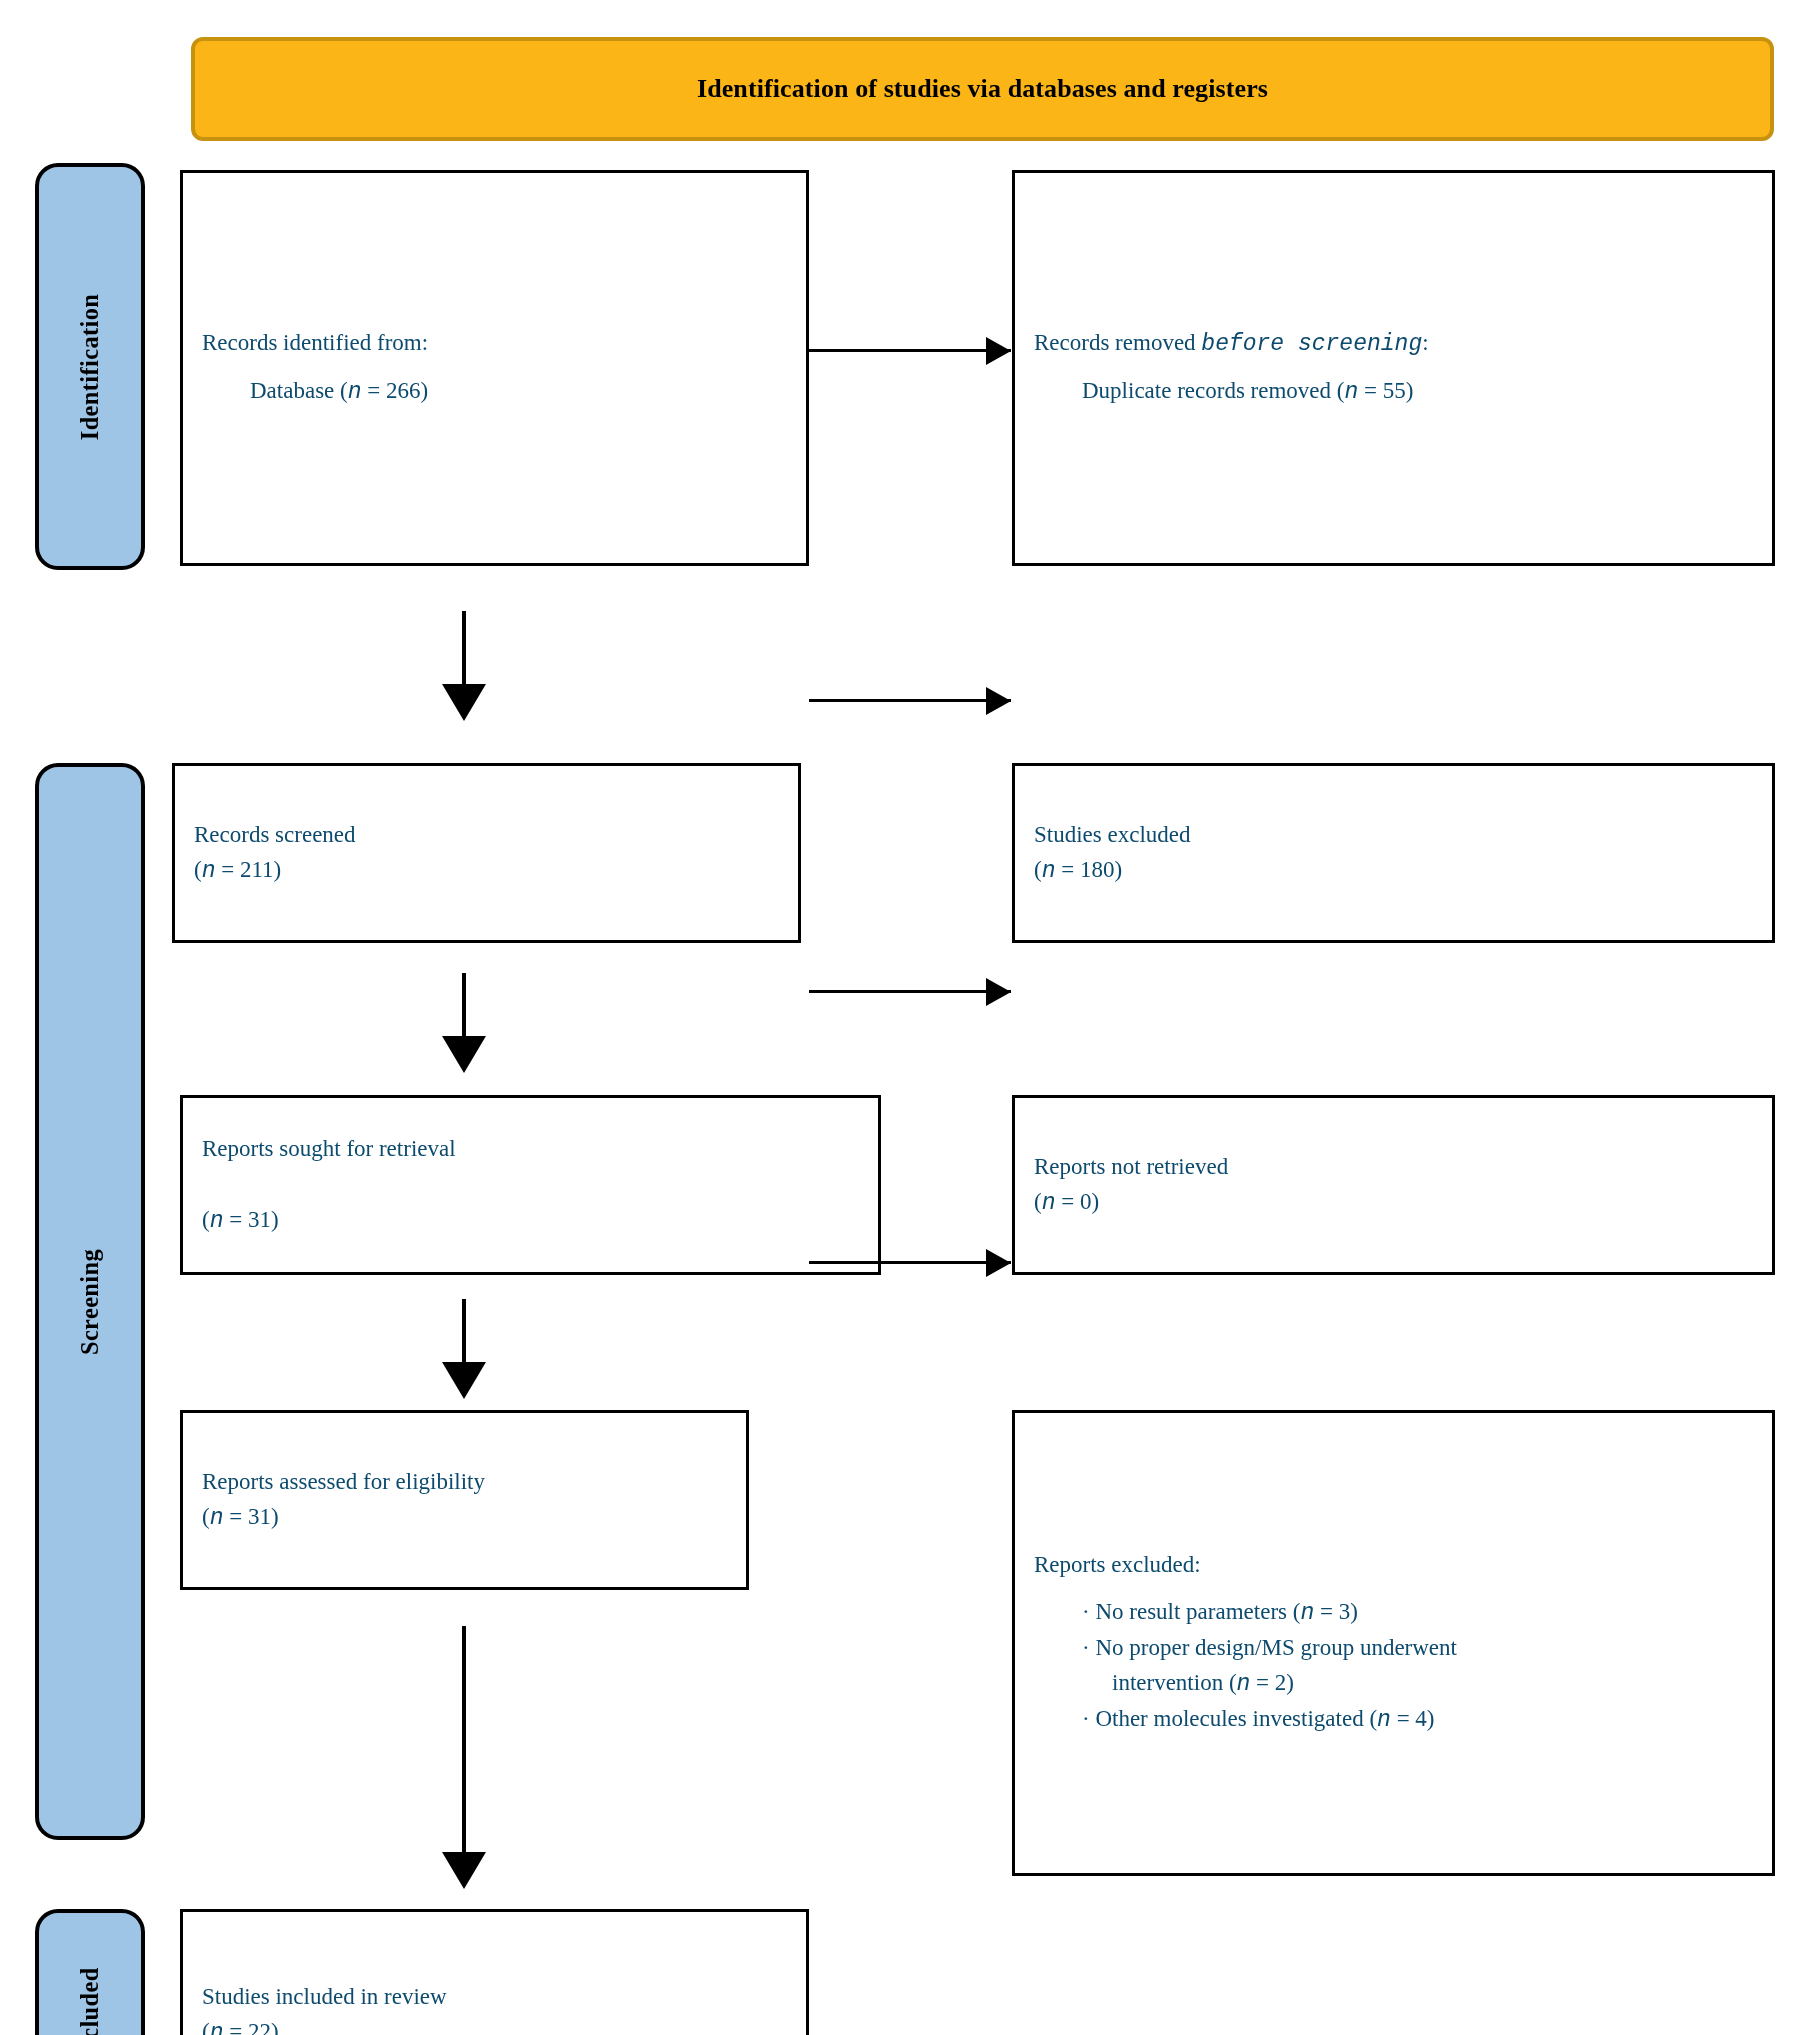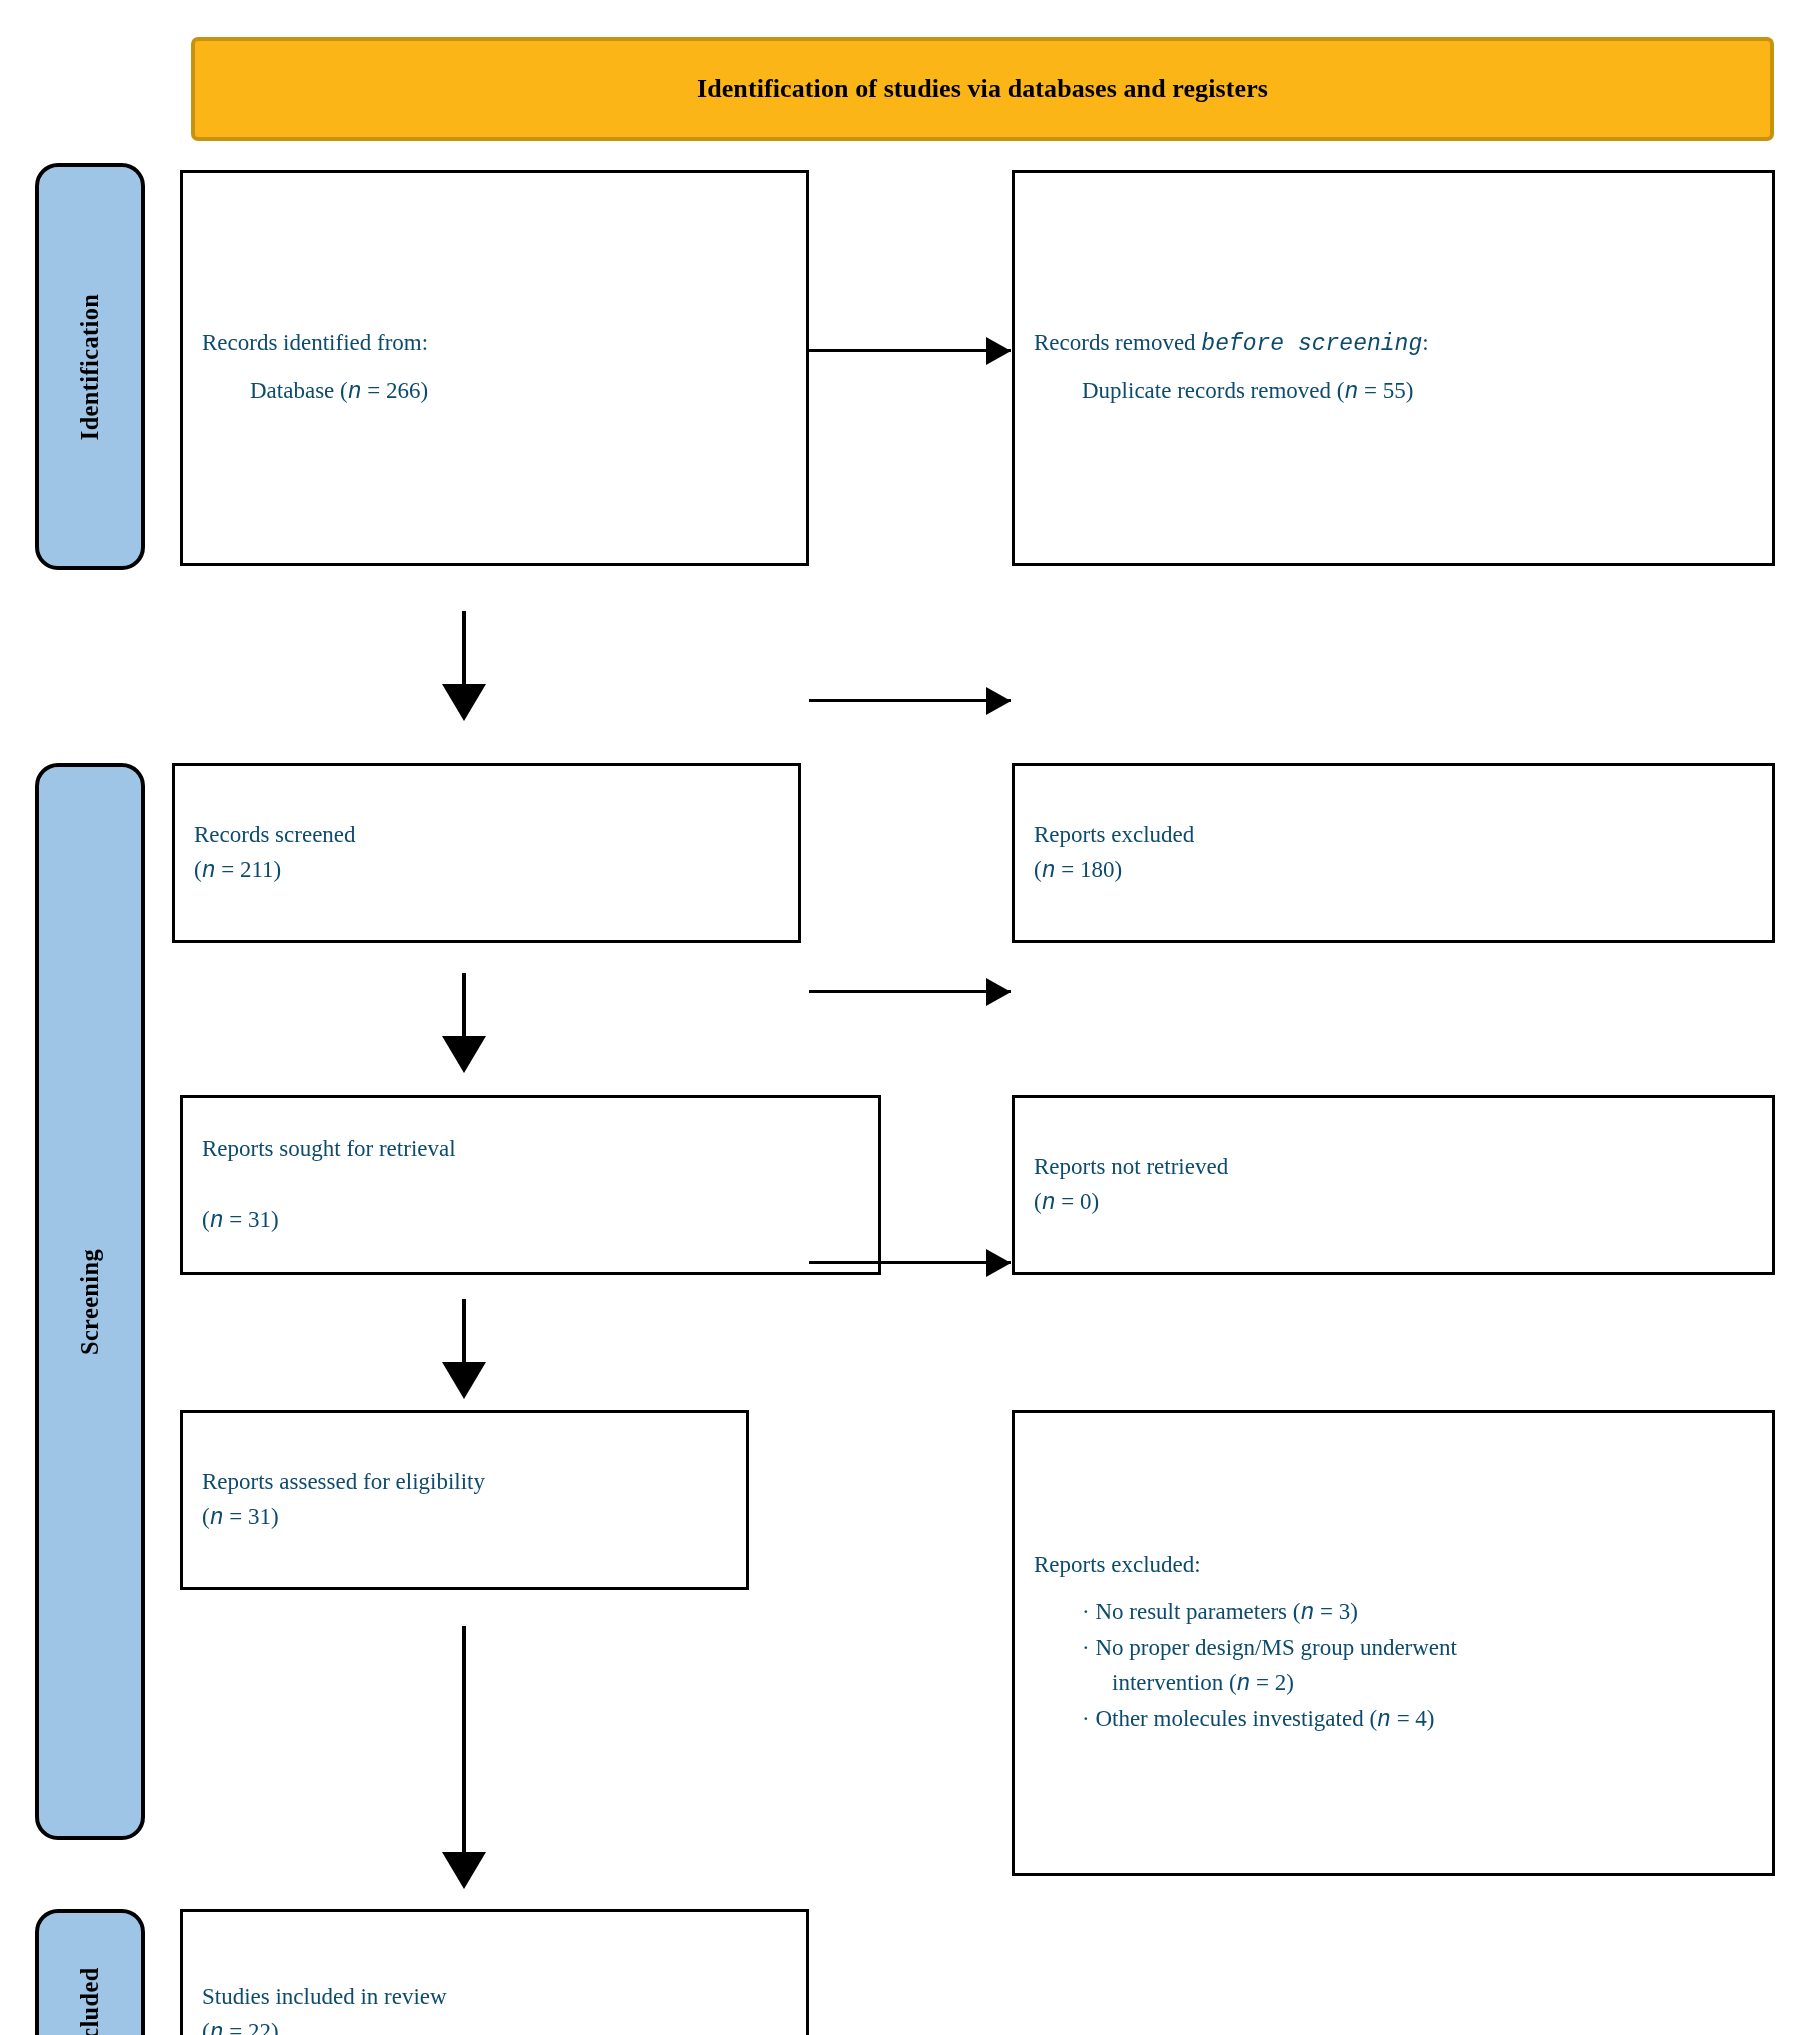--- a/index.html
+++ b/index.html
@@ -22,21 +22,21 @@
   
   .banner {
     position: absolute;
     left: 191px;
     top: 37px;
     width: 1583px;
     height: 104px;
     background: #FDB813;
     background: #FBB516;
     border: 4.1px solid #C89211;
-    border-radius: 7px;
+    border-radius: 12px;
     box-sizing: border-box;
     display: flex;
     align-items: center;
     justify-content: center;
   }
   .banner-title {
     font-weight: bold;
     font-size: 26px;
     color: #000000;
     letter-spacing: 0.1px;
@@ -193,21 +193,21 @@
     <p><span>Records removed </span><i>before screening</i><span>:</span></p>
     <p class="indent gap"><span>Duplicate records removed (</span><i>n</i><span> = 55)</span></p>
   </div>
 
   <div class="box" id="box-screened">
     <p>Records screened</p>
     <p><span>(</span><i>n</i><span> = 211)</span></p>
   </div>
 
   <div class="box" id="box-rec-excluded">
-    <p>Reports excluded</p>
+    <p>Studies excluded</p>
     <p><span>(</span><i>n</i><span> = 180)</span></p>
   </div>
 
   <div class="box" id="box-sought">
     <p>Reports sought for retrieval</p>
     <p><span>(</span><i>n</i><span> = 31)</span></p>
   </div>
 
   <div class="box" id="box-not-retrieved">
     <p>Reports not retrieved</p>

